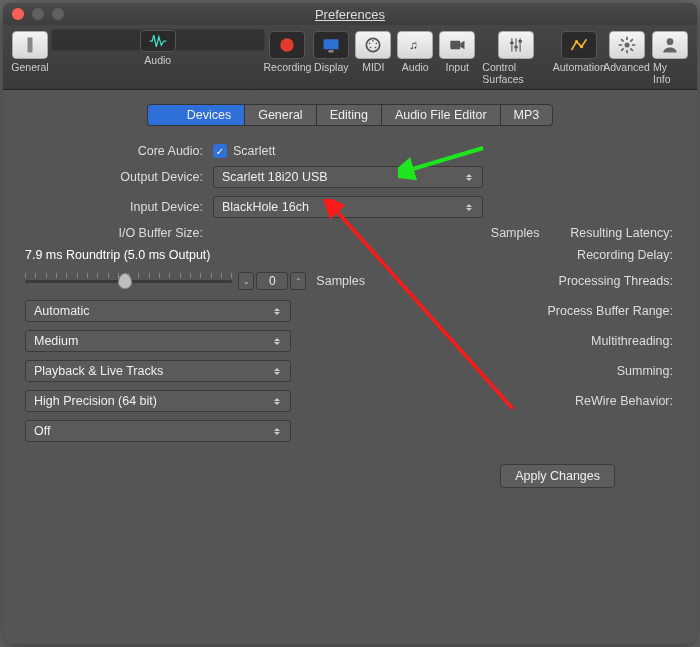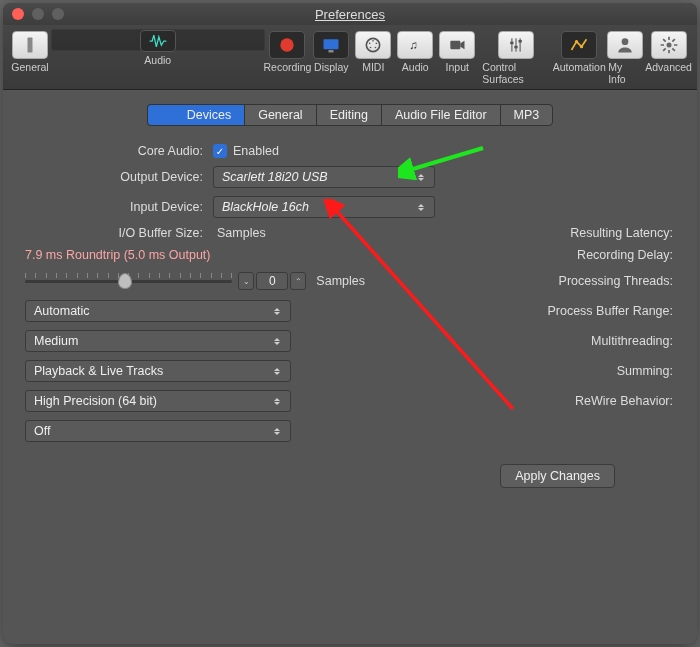--- a/index.html
+++ b/index.html
@@ -20,28 +20,28 @@
   .tlabel { font-size:10.5px; color:#ccc; }
   .content { flex:1; background:#555; padding:14px 22px; }
   .tabs { display:flex; justify-content:center; margin-bottom:18px; }
   .tabs .tab { font-size:12.5px; color:#eee; background:#5e5e5e; padding:3px 13px; border:1px solid #333; border-right:none; }
   .tabs .tab:first-child { border-radius:4px 0 0 4px; }
   .tabs .tab:last-child { border-right:1px solid #333; border-radius:0 4px 4px 0; }
   .tabs .tab.active { background:#2f6fd8;padding-left:39px; }
   .form { display:grid; grid-template-columns: 180px 1fr auto; column-gap:8px; row-gap:8px; align-items:center; font-size:12.5px; color:#ddd; }
   .lbl { text-align:right; padding-right:2px; }
   .sel { background:#5a5a5a; border:1px solid #3a3a3a; border-radius:3px; height:22px; display:flex; align-items:center; padding:0 8px; color:#eee; position:relative; width:266px; }
-  .sel.wide { width:222px;font-style:italic; }
+  .sel.wide { width:270px; }
   .sel .chev { position:absolute; right:6px; width:14px; height:100%; display:flex; flex-direction:column; align-items:center; justify-content:center; gap:1px; }
   .sel .chev::before,.sel .chev::after{content:"";width:0;height:0;border-left:3px solid transparent;border-right:3px solid transparent;}
   .sel .chev::before{border-bottom:3px solid #ccc;}
   .sel .chev::after{border-top:3px solid #ccc;}
-  .suffix { color:#ddd; font-size:12.5px; padding-left:4px; }
+  .suffix { color:#ddd; font-size:12.5px; padding-left:4px;text-align:right; }
   .chk { width:14px;height:14px;background:#2f6fd8;border-radius:3px;display:inline-flex;align-items:center;justify-content:center;color:#fff;font-size:10px;margin-right:6px; vertical-align:middle;}
-  .static { color:#fca5a5; }
+  .static { color:#ffffff; }
   .slider-row { display:flex; align-items:center; gap:6px; width:340px; }
   .slider { flex:1; height:22px; position:relative; }
   .track { position:absolute; left:0; right:0; top:10px; height:3px; background:#3a3a3a; border-radius:2px; }
   .ticks { position:absolute; left:0; right:0; top:3px; display:flex; justify-content:space-between; }
   .ticks span { width:1px; height:5px; background:#888; }
   .thumb { position:absolute; top:3px; left:48%; width:14px; height:16px; background:#bfbfbf; border-radius:50% 50% 50% 50% / 60% 60% 40% 40%; border:1px solid #888; transform:translateX(-50%); }
   .stepper { display:flex; align-items:center; gap:2px; }
   .stepbtn { width:16px; height:18px; background:#5a5a5a; border:1px solid #3a3a3a; display:flex; align-items:center; justify-content:center; color:#ccc; font-size:8px; border-radius:3px; }
   .stepval { width:32px; height:18px; background:#5a5a5a; border:1px solid #3a3a3a; text-align:center; font-size:12px; color:#eee; line-height:17px; border-radius:3px; }
   .apply { margin-top:22px; display:flex; justify-content:flex-end; padding-right:60px;}
@@ -146,61 +146,61 @@
             <polyline points="3,18 9,8 15,14 21,5" fill="none" stroke="#f0b030" stroke-width="2"></polyline>
             <circle cx="9" cy="8" r="2" fill="#f0b030"></circle>
             <circle cx="15" cy="14" r="2" fill="#f0b030"></circle>
           </svg>
         </div>
       <div class="tlabel">Automation</div>
     </div>
     <div class="tbtn">
       <div class="ticon light">
           <svg viewBox="0 0 24 24">
-            <circle cx="12" cy="8" r="4" fill="#666"></circle>
-            <path d="M4 21c0-4 4-6 8-6s8 2 8 6" fill="#666"></path>
-          </svg>
-        </div>
-      <div class="tlabel">My Info</div>
-    </div>
-    <div class="tbtn">
-      <div class="ticon light">
-          <svg viewBox="0 0 24 24">
             <circle cx="12" cy="12" r="3" fill="#666"></circle>
             <g stroke="#666" stroke-width="2">
               <line x1="12" y1="2" x2="12" y2="6"></line>
               <line x1="12" y1="18" x2="12" y2="22"></line>
               <line x1="2" y1="12" x2="6" y2="12"></line>
               <line x1="18" y1="12" x2="22" y2="12"></line>
               <line x1="5" y1="5" x2="8" y2="8"></line>
               <line x1="16" y1="16" x2="19" y2="19"></line>
               <line x1="5" y1="19" x2="8" y2="16"></line>
               <line x1="16" y1="8" x2="19" y2="5"></line>
             </g>
           </svg>
         </div>
       <div class="tlabel">Advanced</div>
     </div>
+    <div class="tbtn">
+      <div class="ticon light">
+          <svg viewBox="0 0 24 24">
+            <circle cx="12" cy="8" r="4" fill="#666"></circle>
+            <path d="M4 21c0-4 4-6 8-6s8 2 8 6" fill="#666"></path>
+          </svg>
+        </div>
+      <div class="tlabel">My Info</div>
+    </div>
   </div>
 
   <div class="content">
     <div class="tabs">
       <div class="tab active">Devices</div>
       <div class="tab">General</div>
       <div class="tab">Editing</div>
       <div class="tab">Audio File Editor</div>
       <div class="tab">MP3</div>
     </div>
 
     <div class="form">
 
       <div class="lbl">Core Audio:</div>
       <div style="grid-column: span 2; display:flex; align-items:center;">
         <span class="chk">✓</span>
-        <span>Enabled</span>
+        <span>Scarlett</span>
       </div>
 
       <div class="lbl">Output Device:</div>
       <div class="sel wide">
           <span>Scarlett 18i20 USB</span>
           <span class="chev"></span>
         </div>
       <div></div>
 
       <div class="lbl">Input Device:</div>

